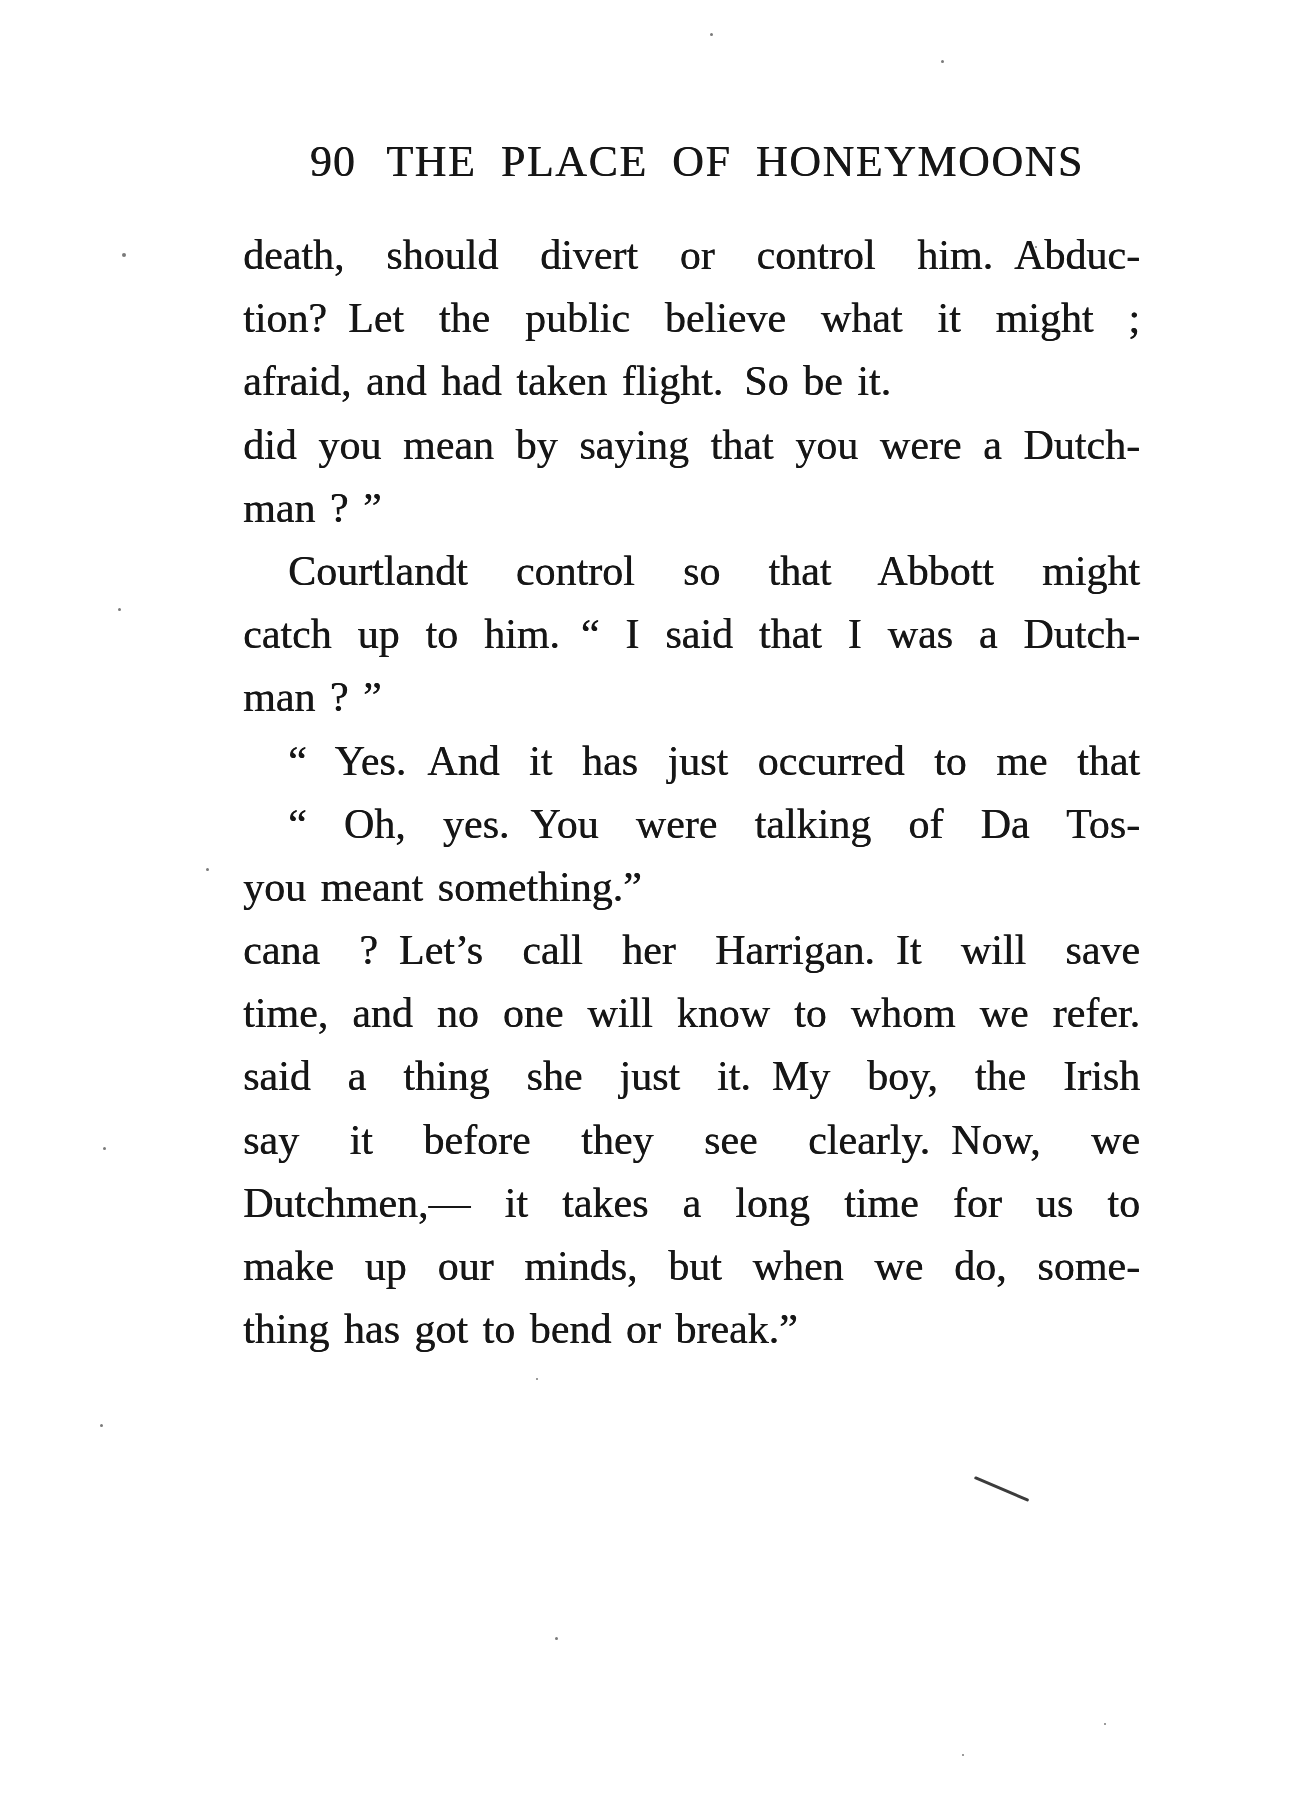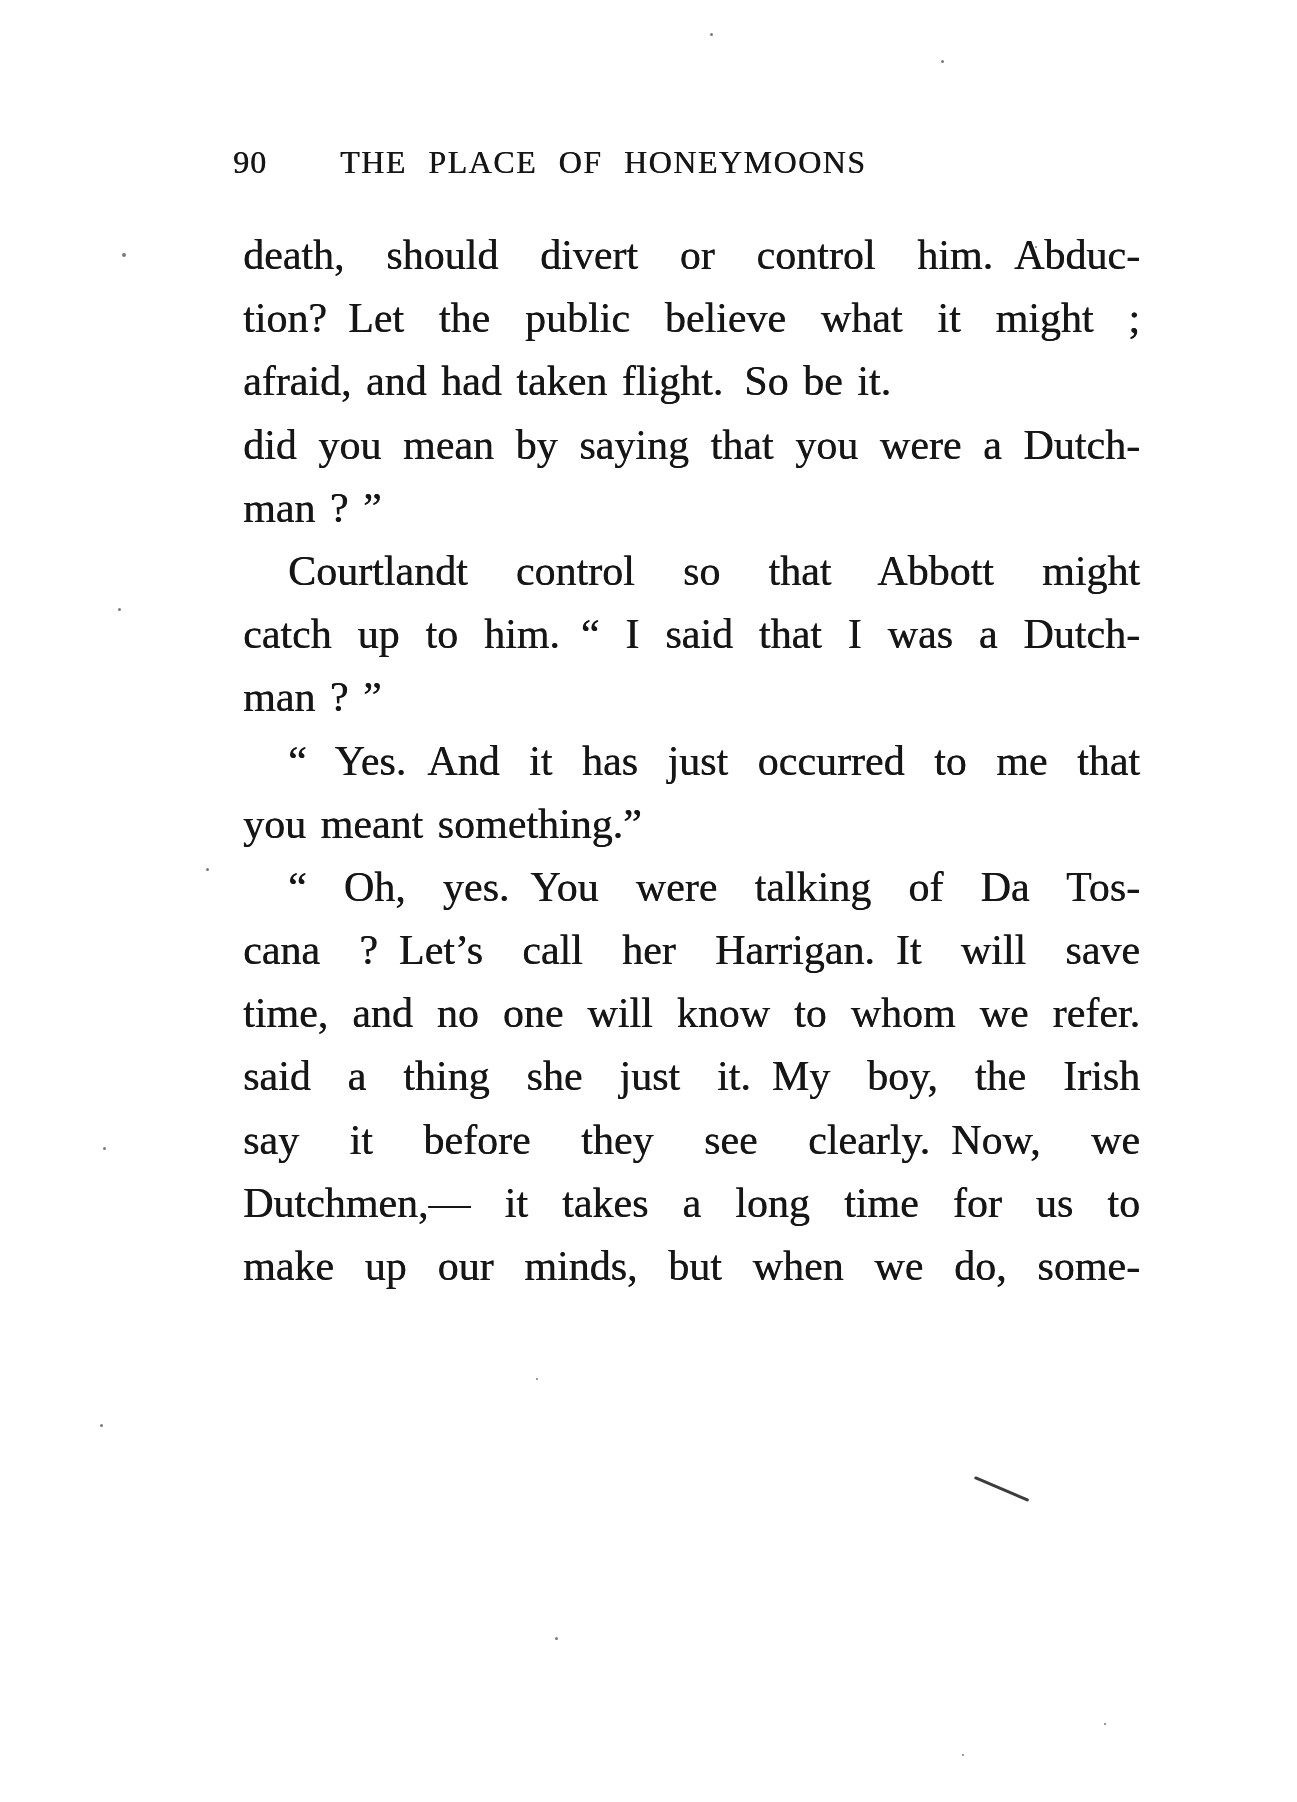--- a/index.html
+++ b/index.html
@@ -11,23 +11,24 @@
   .page {
     position: absolute; left: 0; top: 0;
     width: 1297px; height: 1802px;
     background: #ffffff;
     color: #161616;
     overflow: hidden;
   }
   .header {
     position: absolute; left: 233px; top: 134px;
     width: 897px; height: 58px;
-    font-size: 32px; line-height: 56px;
+    font-size: 44px; line-height: 56px;
     white-space: nowrap;
     text-shadow: 0.4px 0 0 currentColor;
+    text-align: center;
   }
   .pagenum {
     display: inline-block; width: 107px;
     letter-spacing: 1px;
   }
   .rtitle {
     letter-spacing: 1.5px;
     word-spacing: 12px;
   }
   .textblock {
@@ -64,28 +65,29 @@
   <div class="textblock">
     <div class="line j">death, should divert or control him. Abduc-</div>
     <div class="line j">tion? Let the public believe what it might ;</div>
     <div class="line">afraid, and had taken flight. So be it.</div>
     <div class="line j">did you mean by saying that you were a Dutch-</div>
     <div class="line">man ? ”</div>
     <div class="line j ind">Courtlandt control so that Abbott might</div>
     <div class="line j">catch up to him. “ I said that I was a Dutch-</div>
     <div class="line">man ? ”</div>
     <div class="line j ind">“ Yes. And it has just occurred to me that</div>
+    <div class="line j ind">“ Oh, yes. You were talking of Da Tos-</div>
     <div class="line">you meant something.”</div>
-    <div class="line j ind">“ Oh, yes. You were talking of Da Tos-</div>
     <div class="line j">cana ? Let’s call her Harrigan. It will save</div>
     <div class="line j">time, and no one will know to whom we refer.</div>
     <div class="line j">said a thing she just it. My boy, the Irish</div>
     <div class="line j">say it before they see clearly. Now, we</div>
     <div class="line j">Dutchmen,— it takes a long time for us to</div>
     <div class="line j">make up our minds, but when we do, some-</div>
+    <div class="line">thing has got to bend or break.”</div>
   </div>
 
   <div class="stroke"></div>
 
   <div class="speck" style="left:710px;  top:33px;   width:3px; height:3px;"></div>
   <div class="speck" style="left:941px;  top:60px;   width:3px; height:3px;"></div>
   <div class="speck" style="left:122px;  top:253px;  width:4px; height:4px;"></div>
   <div class="speck" style="left:1035px; top:246px;  width:2px; height:2px;"></div>
   <div class="speck" style="left:118px;  top:608px;  width:3px; height:3px;"></div>
   <div class="speck" style="left:206px;  top:868px;  width:3px; height:3px;"></div>

